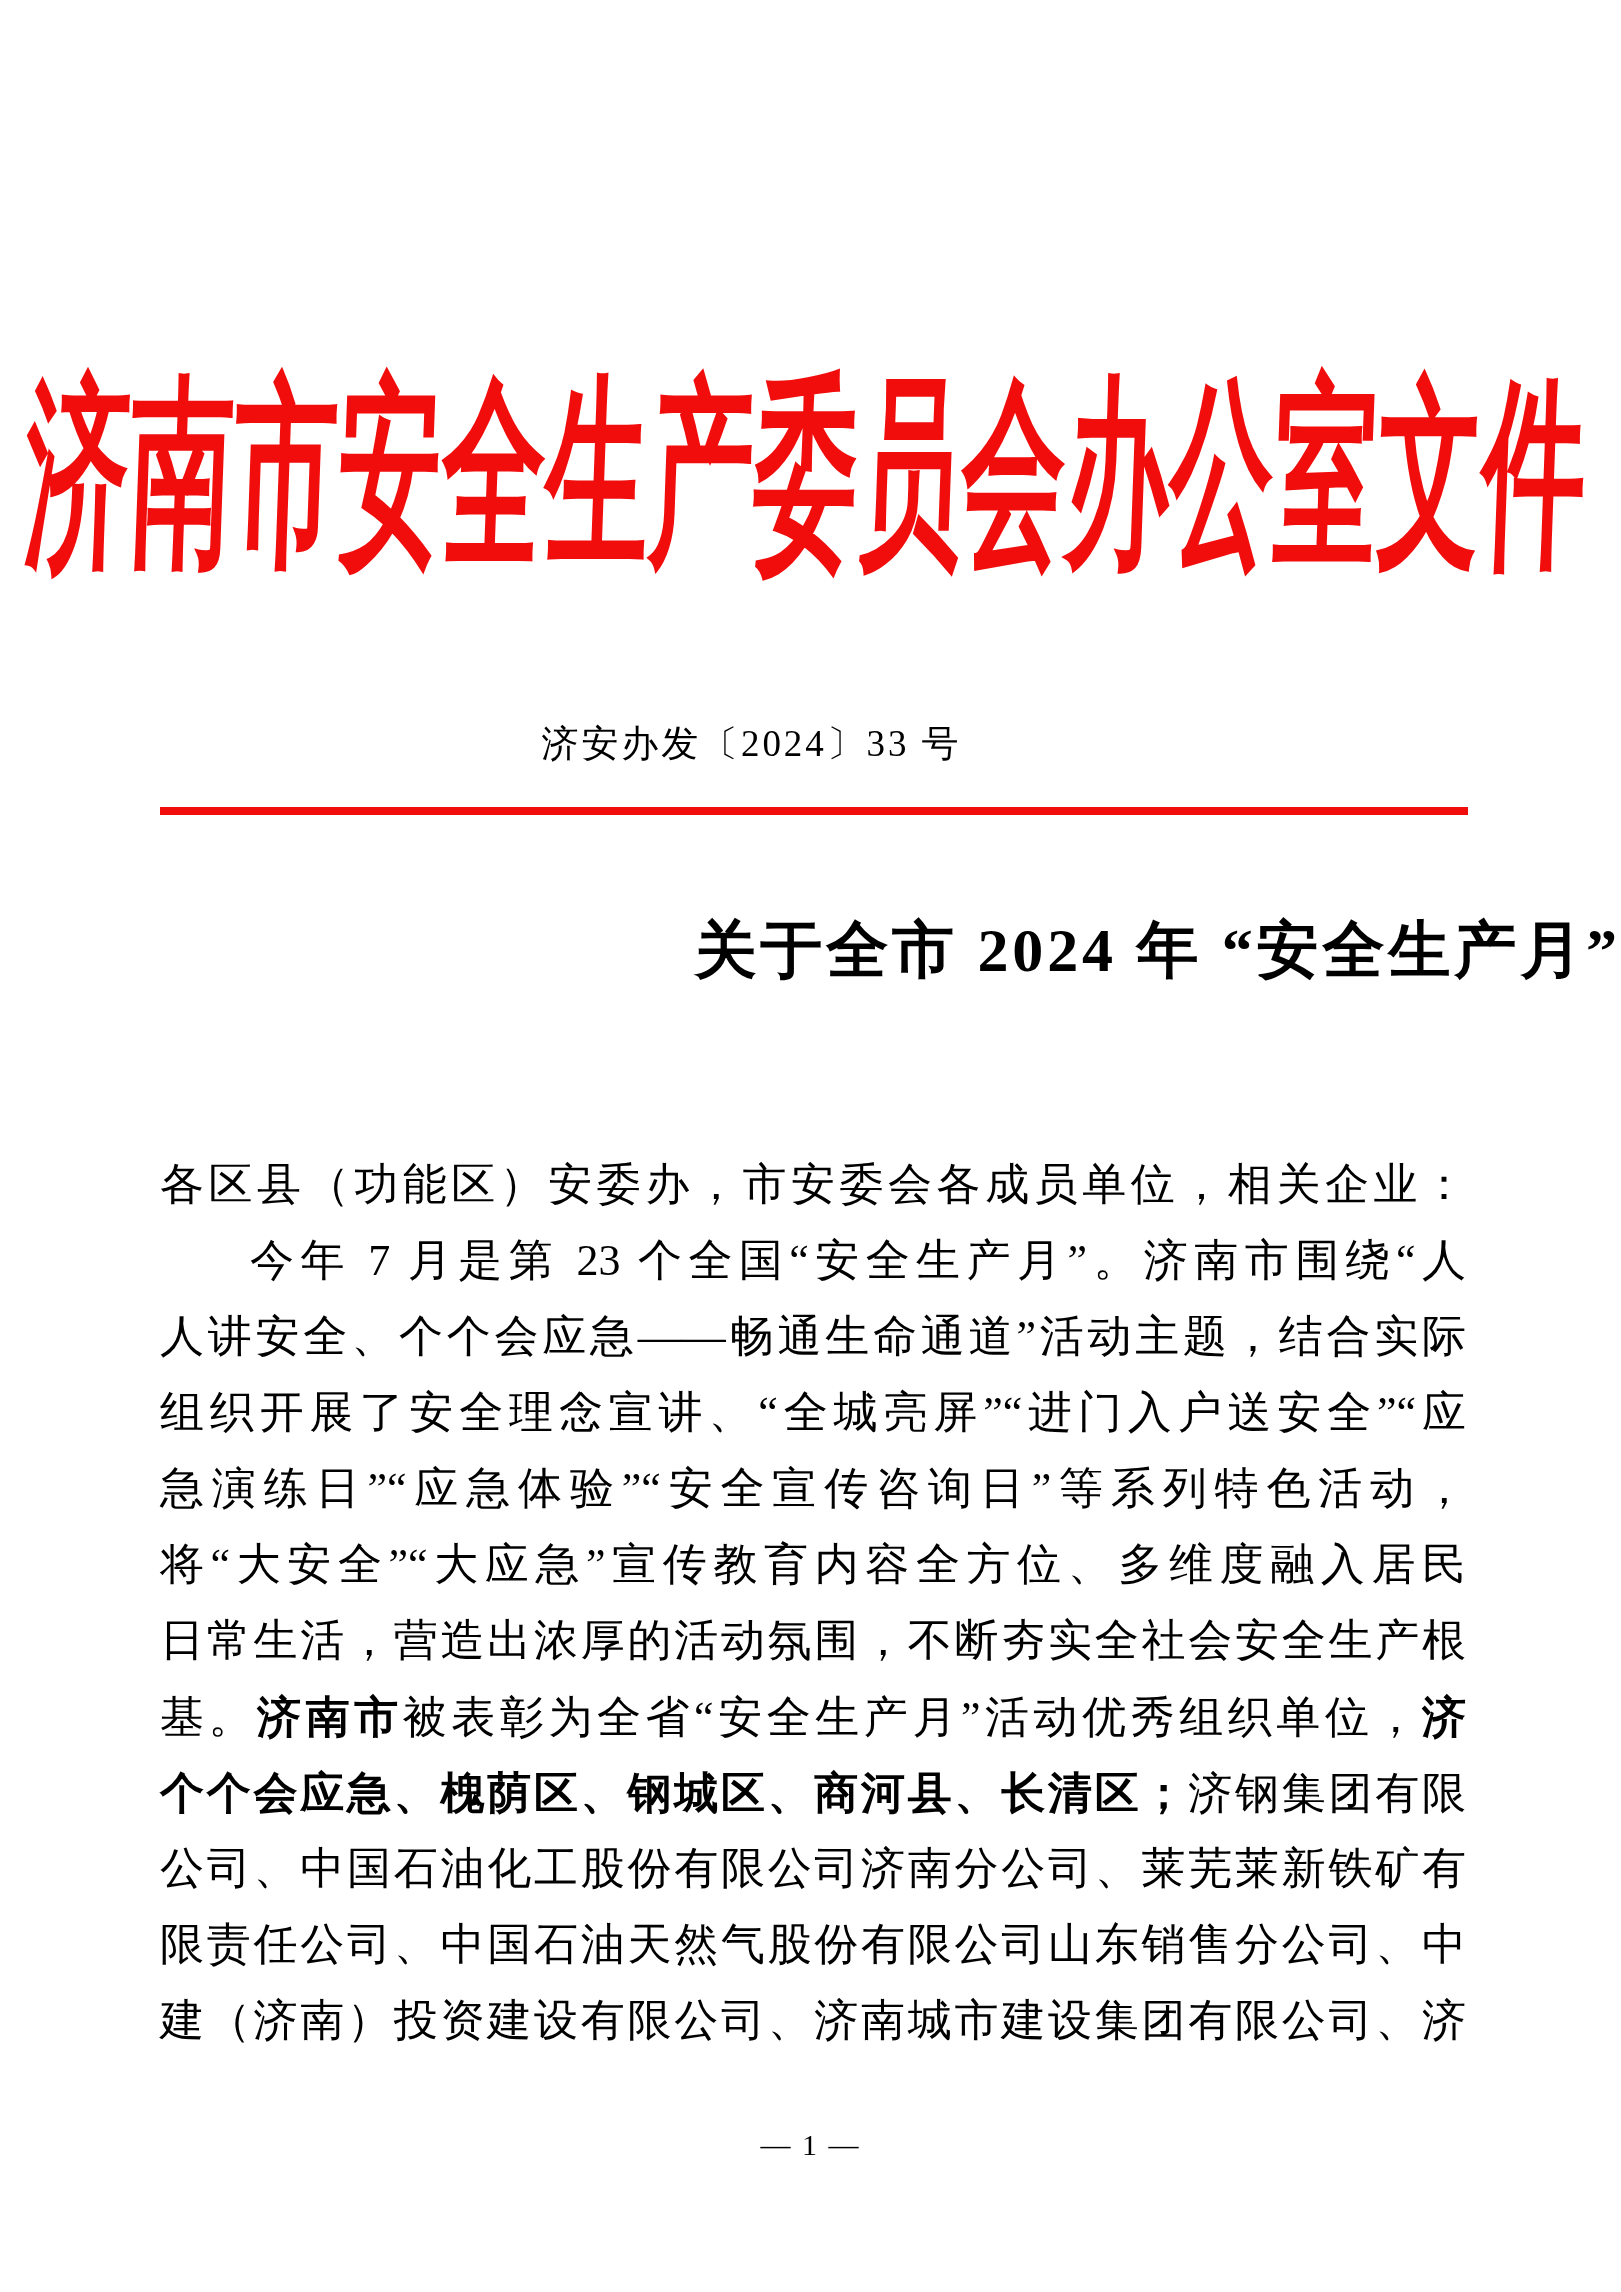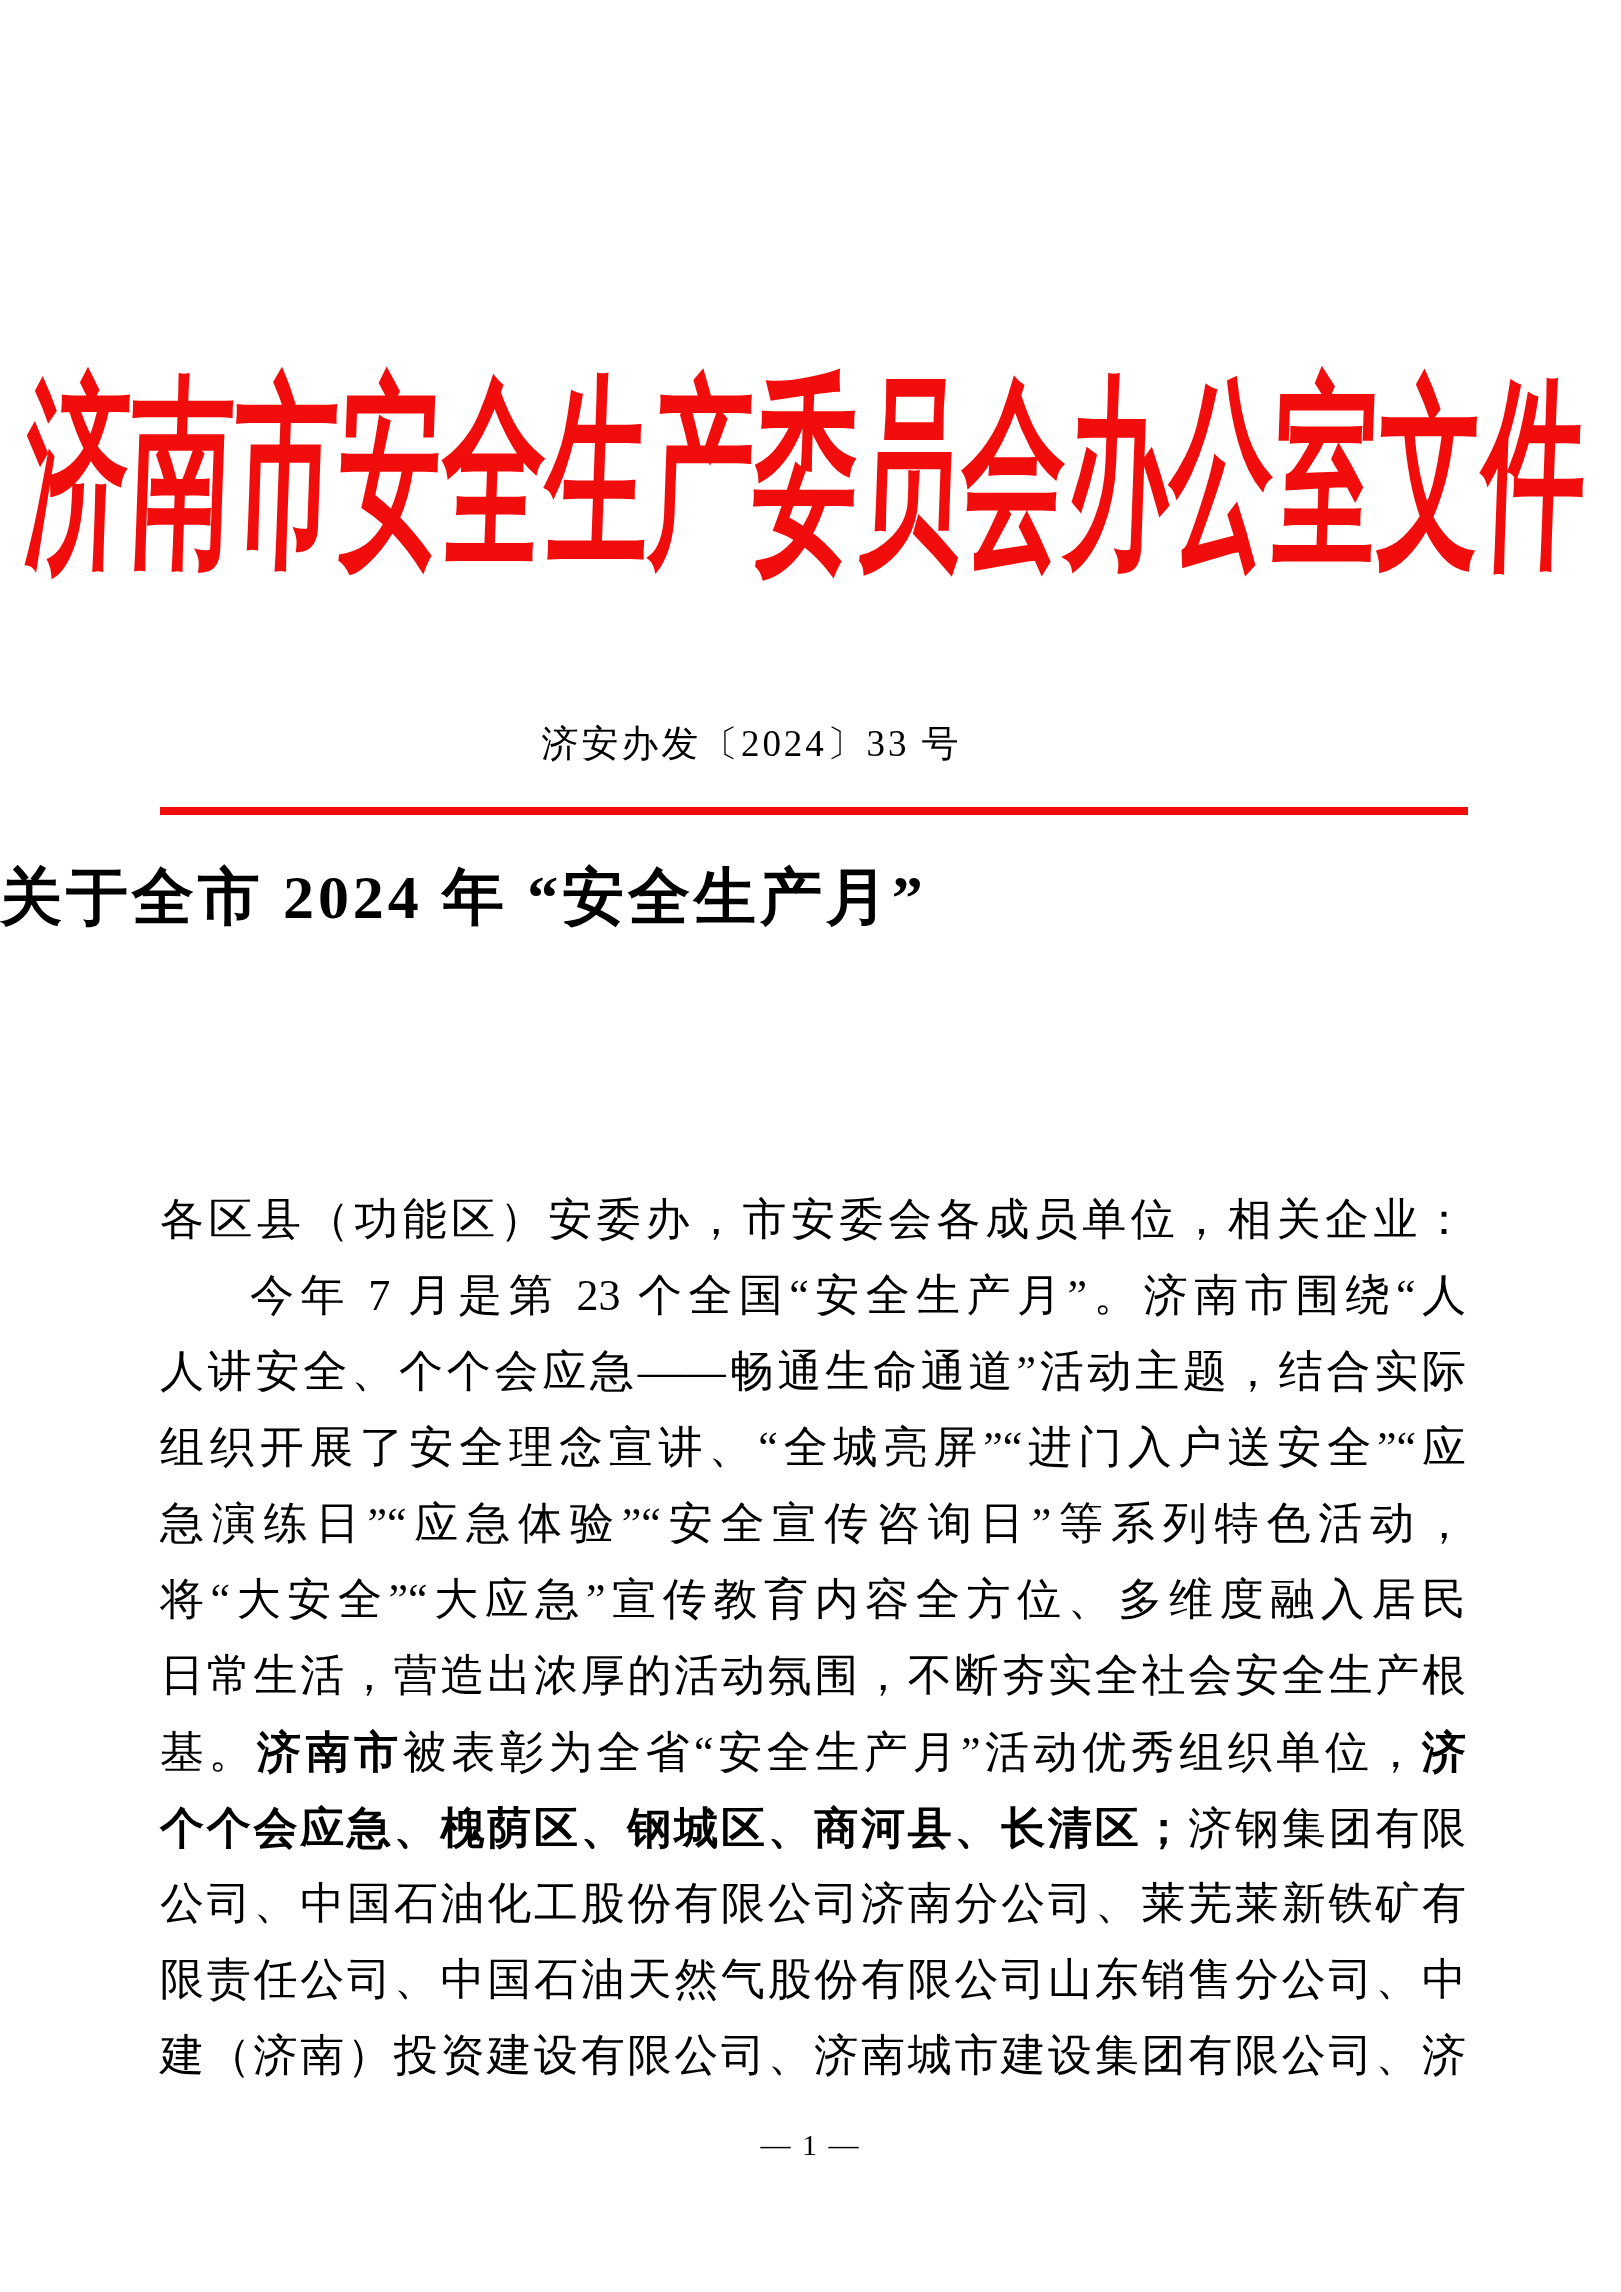--- a/index.html
+++ b/index.html
@@ -40,30 +40,30 @@
   }
   .doc-number .inner{position:relative;left:-59px;}
   
   .red-line{
     position:absolute;top:807px;left:160px;
     width:1308px;height:7.8px;
     background:var(--red);
   }
   
   .doc-title{
-    position:absolute;top:858px;left:0;width:100%;
-    text-align:left;
+    position:absolute;top:911px;left:0;width:100%;
+    text-align:right;
     font-size:62px;line-height:78px;
     font-weight:bold;
     letter-spacing:3.9px;
     color:var(--ink);
   }
   
   .body-block{
-    position:absolute;top:1182px;left:160px;width:1306px;
+    position:absolute;top:1147px;left:160px;width:1306px;
   }
   .body-line{
     height:76px;line-height:76px;
     font-size:44px;
     text-align:justify;
     text-align-last:justify;
     white-space:nowrap;
     color:var(--ink);
   }
   .body-line.indent{text-indent:90px;}

